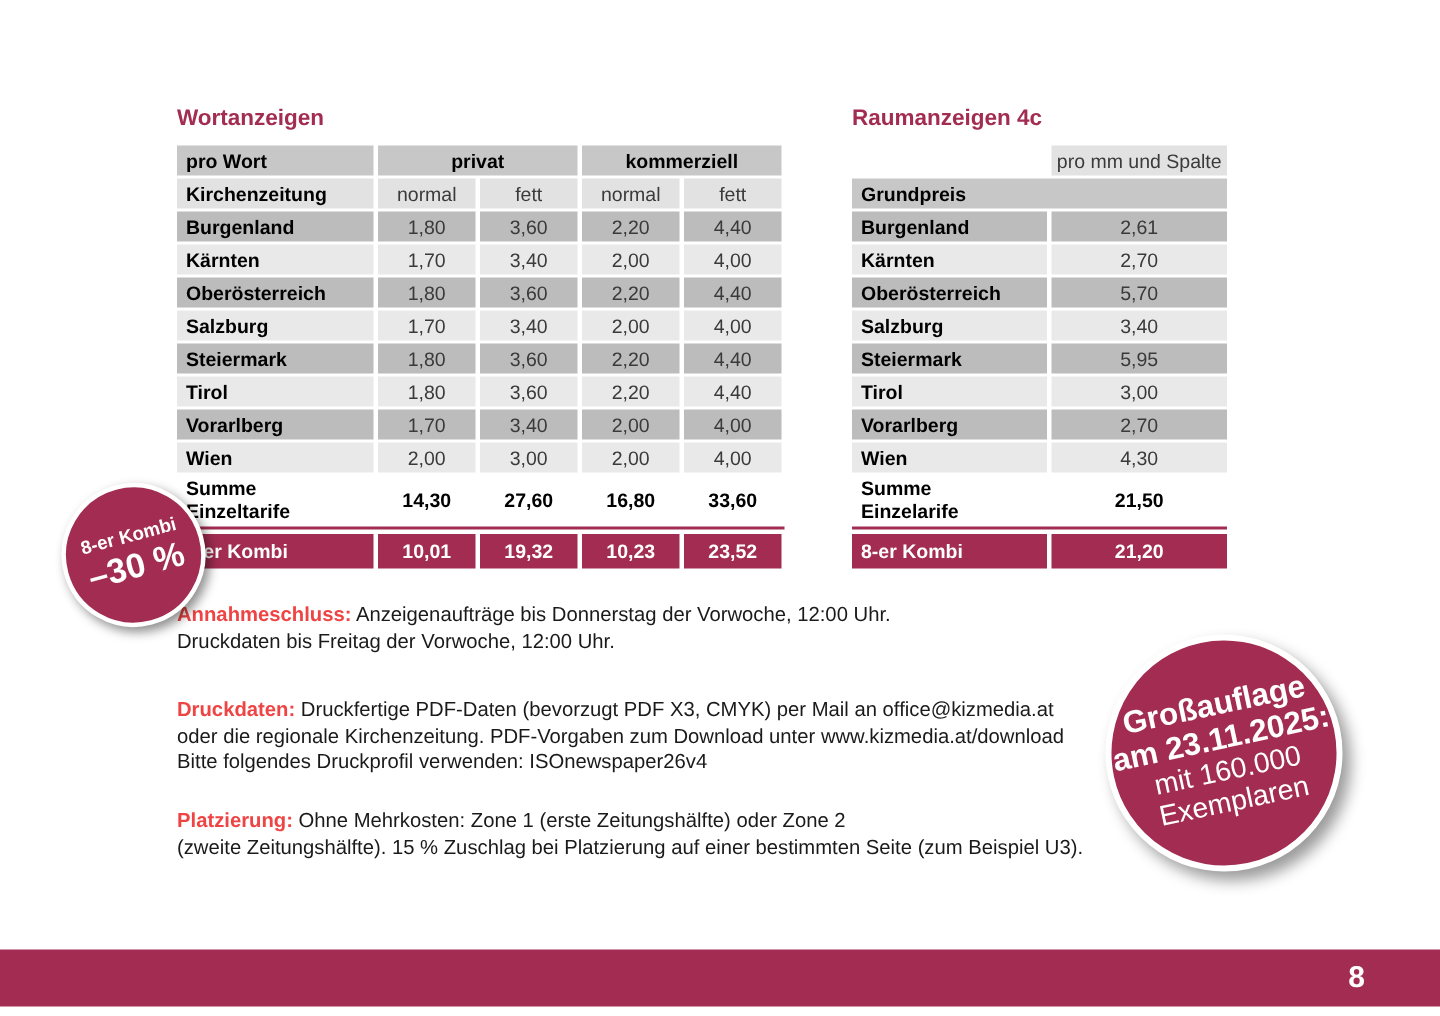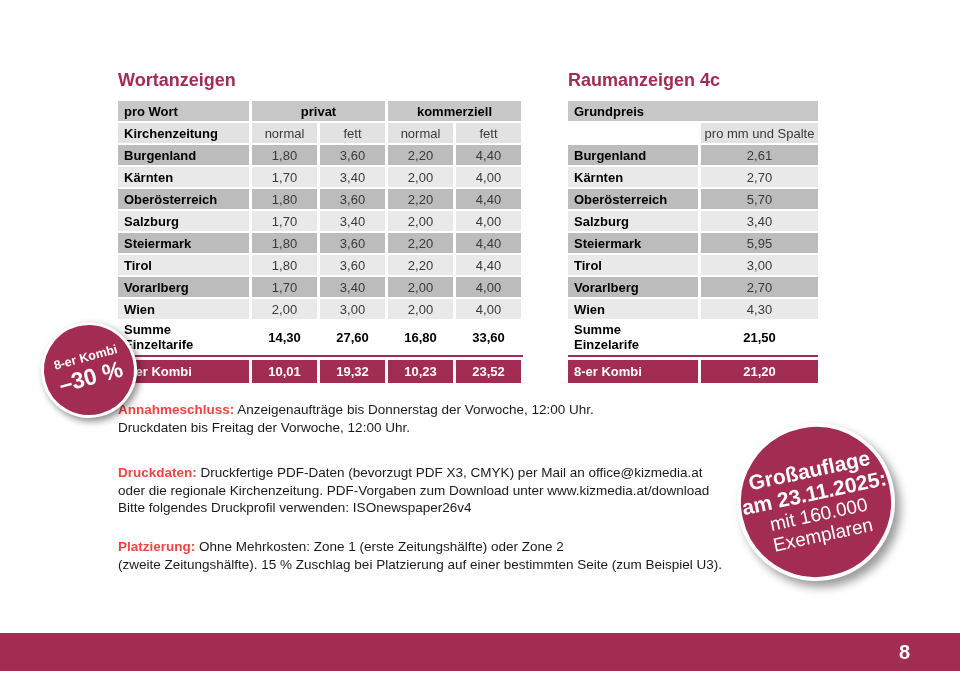--- a/index.html
+++ b/index.html
@@ -4,21 +4,21 @@
 <style>
   html,body{margin:0;padding:0;background:#fff;}
   .page{
     position:relative;width:960px;height:677px;background:#ffffff;
     font-family:"Liberation Sans",sans-serif;overflow:hidden;
   }
   
   .tbl{position:absolute;top:70px;}
   .wtable{left:118px;width:405px;}
   .rtable{left:568px;width:250px;}
-  .tbl-title{margin:0 0 10px 0;font-size:18px;font-weight:bold;color:var(--maroon,#a22c52);}
+  .tbl-title{margin:0 0 10px 0;font-size:15px;font-weight:bold;color:var(--maroon,#a22c52);}
   .trow{column-gap:3px;margin-bottom:2px;}
   .grid5{display:grid;grid-template-columns:131px 65px 65px 65px 65px;}
   .grid3{display:grid;grid-template-columns:131px 133px 133px;}
   .grid2{display:grid;grid-template-columns:130px 117px;}
   .grid1{display:grid;grid-template-columns:250px;}
   .cell{display:flex;align-items:center;height:20px;font-size:13px;color:#3a3a3a;}
   .label{padding-left:6px;font-weight:bold;color:#000;}
   .num{justify-content:center;}
   .center{justify-content:center;}
   .hdr .cell{background:var(--header-gray,#c7c7c7);font-weight:bold;color:#000;}
@@ -160,27 +160,27 @@
       <div class="cell num">10,01</div>
       <div class="cell num">19,32</div>
       <div class="cell num">10,23</div>
       <div class="cell num">23,52</div>
     </div>
   </section>
 
   <section class="tbl rtable">
     <h2 class="tbl-title">Raumanzeigen 4c</h2>
 
-    <div class="trow grid1 hdr">
-      <div class="cell label">Grundpreis</div>
-    </div>
-
     <div class="trow grid2 subhdr">
       <div class="cell blank"></div>
       <div class="cell num">pro mm und Spalte</div>
+    </div>
+
+    <div class="trow grid1 hdr">
+      <div class="cell label">Grundpreis</div>
     </div>
 
     <div>
 
     <div class="trow grid2 dark">
           <div class="cell label">Burgenland</div>
           <div class="cell num">2,61</div>
         </div>
         <div class="trow grid2 light">
           <div class="cell label">Kärnten</div>

